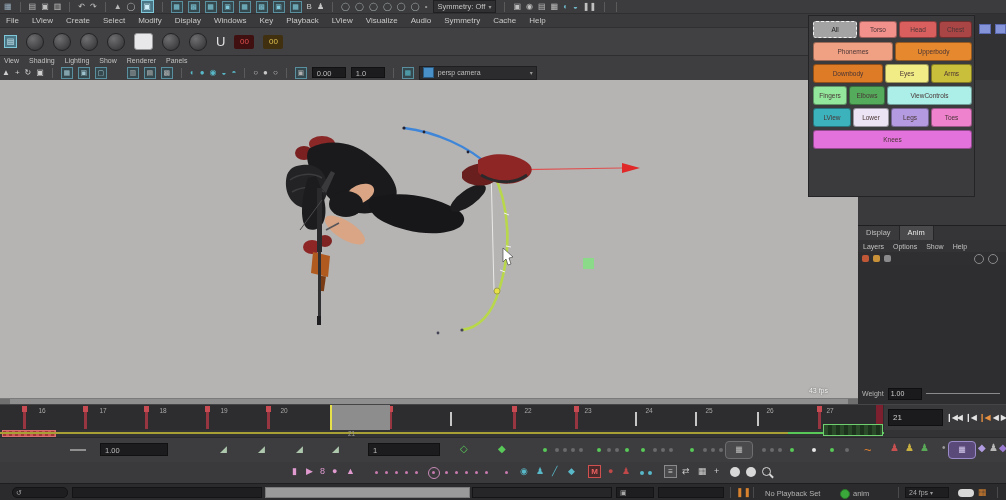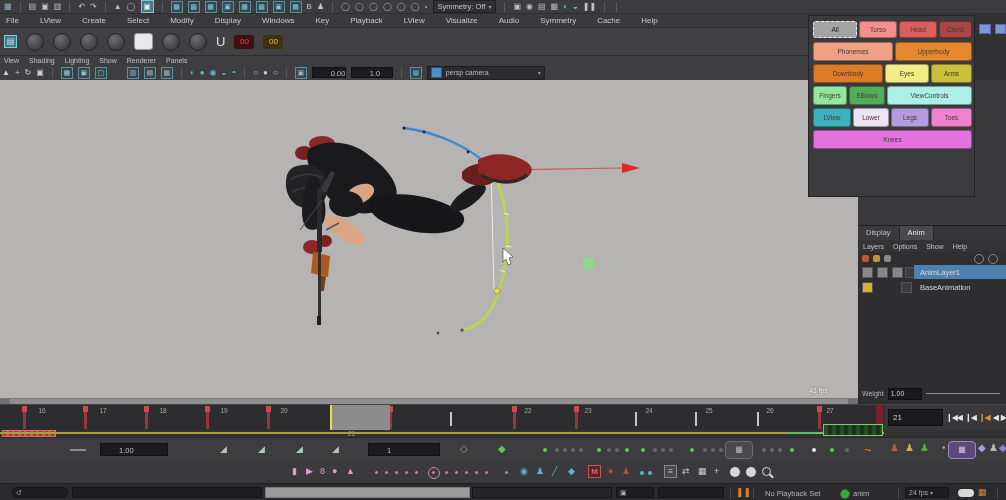--- a/index.html
+++ b/index.html
@@ -10,21 +10,21 @@
   #toolbar1{left:0;top:0;width:1006px;height:14px;background:#3c3c3e;border-bottom:1px solid #2f2f31;
             display:flex;align-items:center;gap:5px;padding-left:4px;box-sizing:border-box;}
   .ic{font-size:8px;line-height:10px;color:#bdbdbd;display:inline-block;text-align:center;}
   .tsep{width:1px;height:10px;background:#5a5a5a;margin:0 3px;flex:none;}
   .gap{width:10px;flex:none;}
   .sq{width:10px;height:10px;border:1px solid #5a8fa0;background:#35484e;font-size:7px;line-height:10px;}
   .active-sq{width:11px;height:11px;border:1px solid #7ec8da;background:#4a7584;font-size:8px;line-height:11px;color:#cfeef7;}
   .sym-box{display:flex;align-items:center;gap:3px;background:#303032;border:1px solid #202022;
            padding:0 4px;height:11px;font-size:7.5px;color:#c5c5c5;}
   #menubar{left:0;top:14px;width:1006px;height:14px;background:#3a3a3c;display:flex;align-items:center;
-           gap:21px;padding-left:6px;box-sizing:border-box;border-bottom:1px solid #303032;}
+           gap:13px;padding-left:6px;box-sizing:border-box;border-bottom:1px solid #303032;}
   .menu-item{font-size:8px;color:#c9c9c9;}
   #shelf{left:0;top:28px;width:1006px;height:28px;background:#414143;display:flex;align-items:center;
          gap:9px;padding-left:4px;box-sizing:border-box;border-bottom:1px solid #2e2e30;}
   .circle{width:16px;height:16px;border-radius:50%;background:radial-gradient(circle at 35% 30%,#6e6e70,#2e2e30);
           border:1px solid #232325;flex:none;}
   .wsq{width:17px;height:15px;border-radius:3px;background:#e8e8ea;border:1px solid #9a9a9c;flex:none;}
   .badge{width:20px;height:14px;border-radius:2px;font-size:8px;line-height:14px;text-align:center;flex:none;}
   #panelbar{left:0;top:56px;width:1006px;height:24px;background:#3e3e40;box-sizing:border-box;}
   #panelmenus{position:absolute;left:4px;top:0;height:9px;display:flex;gap:10px;align-items:center;}
   .pmenu{font-size:7px;color:#c2c2c2;}
@@ -90,21 +90,21 @@
   #cacheline{position:absolute;left:0;top:2px;height:2px;background:#a8a034;}
   #cacheline2{position:absolute;top:2px;height:2px;background:#58c858;}
   #redbadge{position:absolute;left:2px;top:0;width:54px;height:7px;background:#b84848;border:1px solid #d87070;
             box-sizing:border-box;background-image:repeating-linear-gradient(90deg,#a03838 0 3px,#c85858 3px 6px);}
   #greenflag{position:absolute;left:823px;top:-6px;width:60px;height:12px;border:1px solid #6fd06f;background:#1d321d;
              box-sizing:border-box;background-image:repeating-linear-gradient(90deg,#2a4a2a 0 4px,#1d321d 4px 8px);}
   #stripframe{position:absolute;left:348px;top:0;font-size:6.5px;color:#9a9a9a;}
   
   #rangebar{left:0;top:437px;width:1006px;height:25px;background:#3d3d3f;border-top:1px solid #2a2a2c;box-sizing:border-box;}
   .rfield{position:absolute;top:5px;height:13px;background:#1c1c1e;border:1px solid #111;color:#bdbdbd;
-          font-size:7.5px;line-height:13px;padding-left:18px;box-sizing:border-box;}
+          font-size:7.5px;line-height:13px;padding-left:4px;box-sizing:border-box;}
   .ramp{position:absolute;top:6px;font-size:9px;color:#aec8ae;}
   .gdiamond{position:absolute;top:5px;font-size:10px;color:#58c858;}
   .rdot{position:absolute;border-radius:50%;}
   .rbtn{position:absolute;top:3px;width:26px;height:16px;border:1px solid #6e6e70;border-radius:4px;
         background:#4a4a4c;color:#bdbdbd;font-size:8px;text-align:center;line-height:16px;}
   .rico{position:absolute;top:4px;font-size:10px;}
   .dash{position:absolute;left:70px;top:11px;width:16px;height:2px;background:#8f8f8f;}
   
   #bottomrow{left:0;top:462px;width:1006px;height:21px;background:#3a3a3c;}
   .bico{position:absolute;top:4px;font-size:9px;}
@@ -237,21 +237,21 @@
       <span class="ic" style="color: rgb(88, 184, 200);">◉</span>
       <span class="ic" style="color: rgb(88, 184, 200);">◒</span>
       <span class="ic" style="color: rgb(88, 184, 200);">◓</span>
       <span class="tsep"></span>
       <span class="ic" style="color: rgb(200, 200, 200);">○</span>
       <span class="ic" style="color: rgb(200, 200, 200);">●</span>
       <span class="ic" style="color: rgb(200, 200, 200);">○</span>
       <span class="tsep"></span>
       <span class="ic sq" style="color: rgb(176, 176, 176);">▣</span>
       <span class="rfield" style="position: static; height: 11px; line-height: 11px; width: 34px;">0.00</span>
-      <span class="rfield" style="position: static; height: 11px; line-height: 11px; width: 42px;">1.0</span>
+      <span class="rfield" style="position: static; height: 11px; line-height: 11px; width: 34px;">1.0</span>
       <span class="tsep"></span>
       <span class="ic sq" style="color: rgb(88, 184, 200);">▦</span>
       <span class="cam-select">
         <span class="cam-chip"></span>
         <span style="flex: 1 1 0%;">persp camera</span>
         <span class="scaret">▾</span>
       </span>
     </div>
 </div>
 
@@ -328,36 +328,20 @@
         <span class="lmenu">Show</span>
         <span class="lmenu">Help</span>
       </div>
     <div id="liconbar">
       <span class="ldot" style="background:#c05838"></span>
       <span class="ldot" style="background:#c89038"></span>
       <span class="ldot" style="background:#8a8a8c"></span>
       <span class="lring" style="right:22px"></span>
       <span class="lring" style="right:8px"></span>
     </div>
-    <div id="lrows">
-        <div class="lrow sel">
-          <span class="lbox" style="background: rgb(136, 136, 136);"></span>
-          <span class="lbox" style="background: rgb(136, 136, 136);"></span>
-          <span class="lbox" style="background: rgb(136, 136, 136);"></span>
-          <span class="lbox" style="margin-left: 2px;"></span>
-          <div class="rowbg"></div>
-          <span class="rowtxt">AnimLayer1</span>
-        </div>
-        <div class="lrow">
-          <span class="lbox" style="background: rgb(216, 176, 48);"></span>
-          <span class="lbox" style="margin-left: 28px;"></span>
-          <div class="rowbg"></div>
-          <span class="rowtxt">BaseAnimation</span>
-        </div>
-      </div>
     <div id="weightrow">
       <span class="wlab">Weight</span>
       <span class="wfield">1.00</span>
       <span class="wslider"></span>
     </div>
   </div>
 </div>
 
 <div id="picker" class="abs">
     <div class="pbtn sel" style="left: 4px; top: 5px; width: 44px; height: 17px; background: rgb(163, 163, 163);">All</div>

